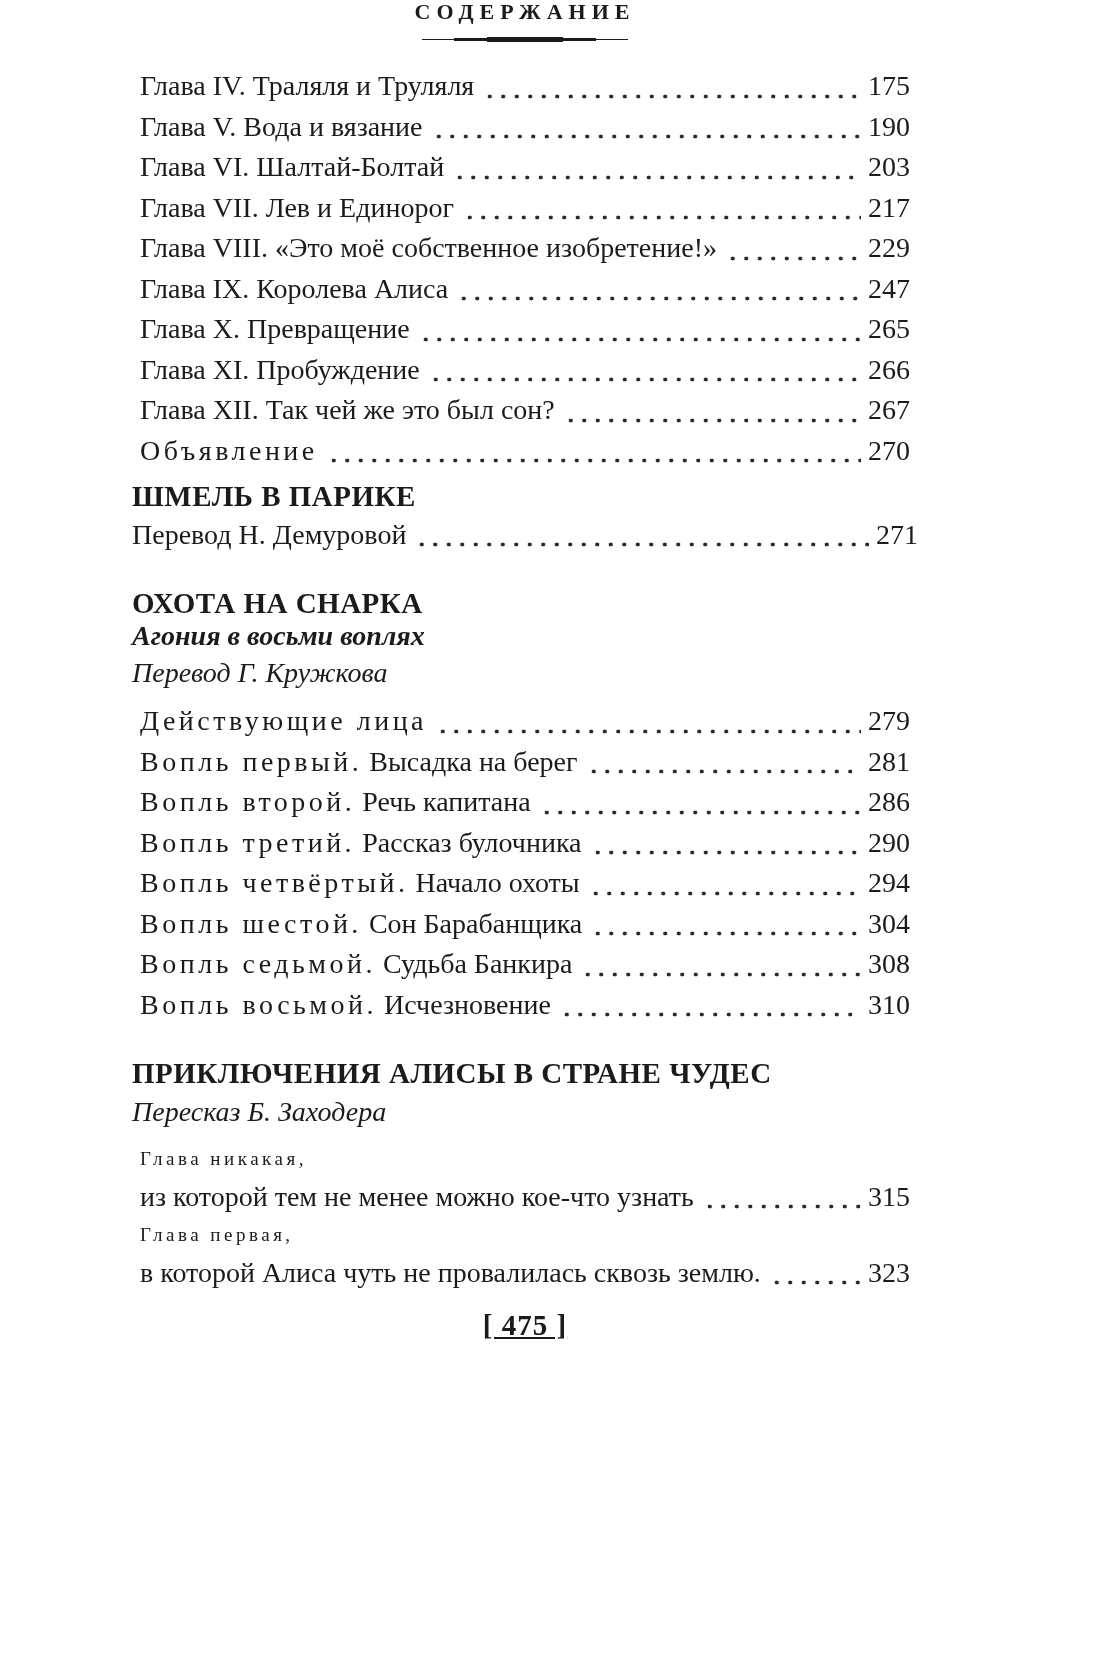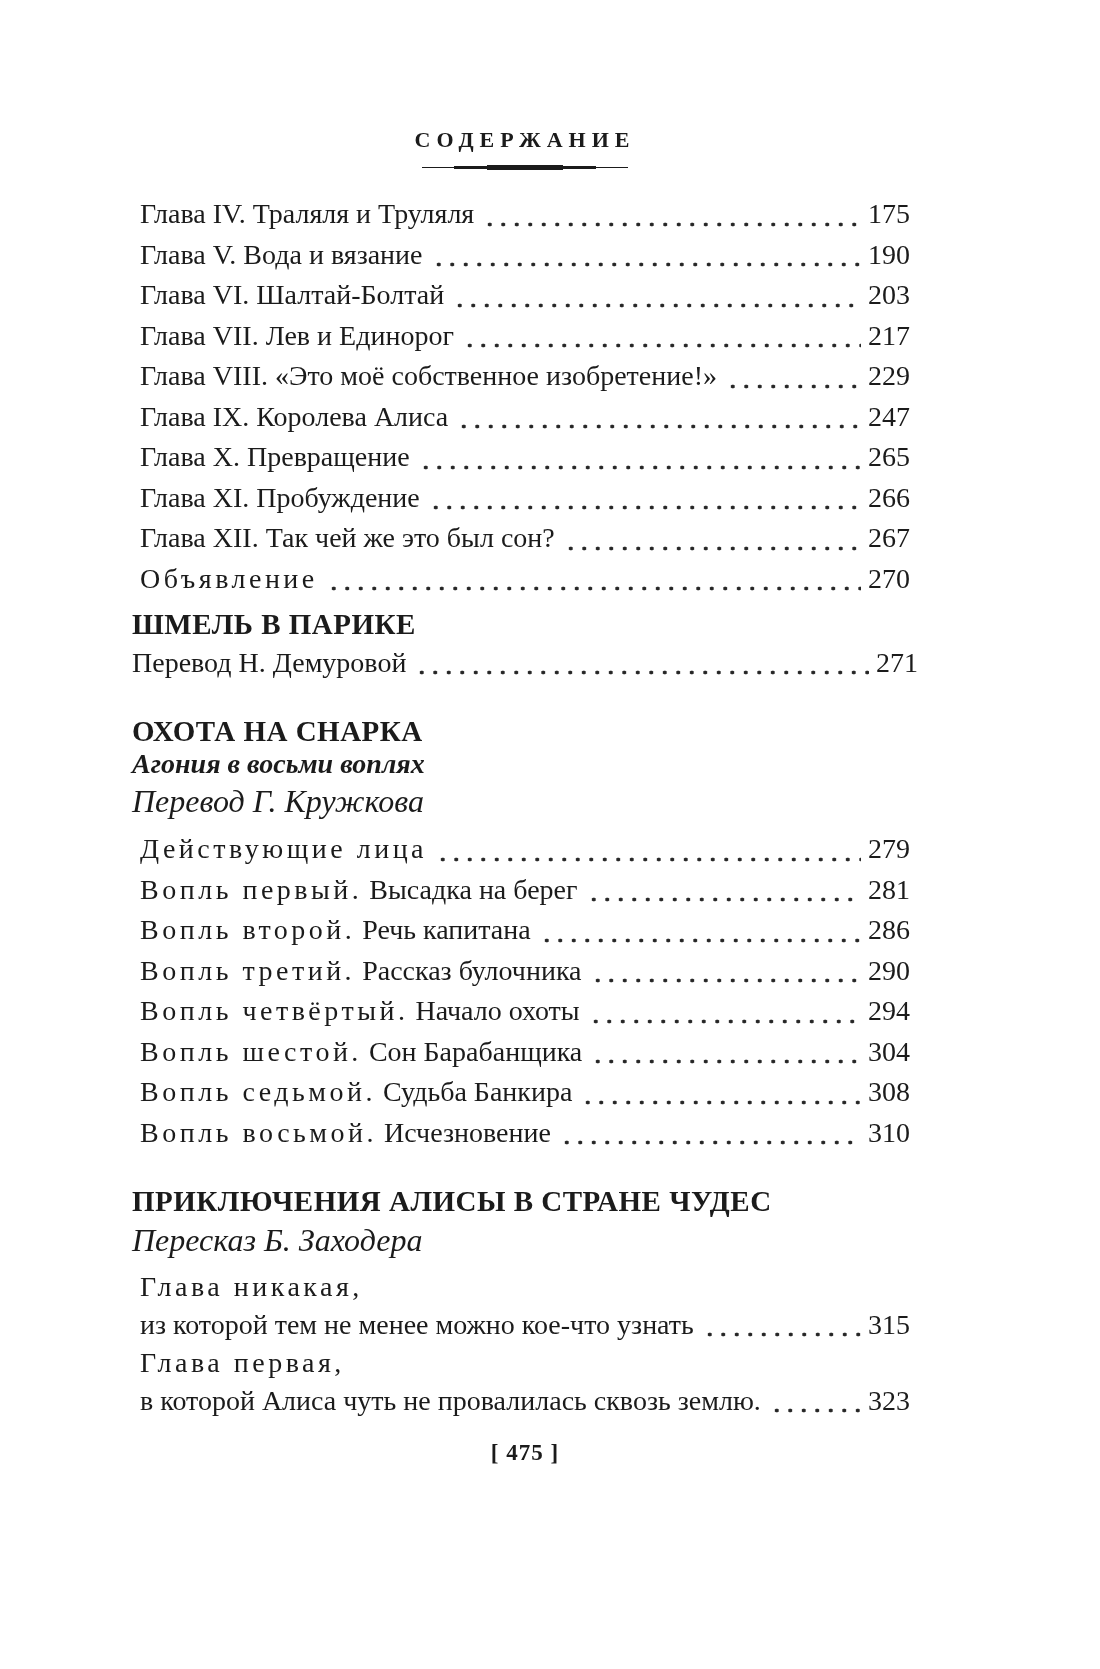--- a/index.html
+++ b/index.html
@@ -6,21 +6,21 @@
   body{
     width:1100px;height:1669px;overflow:hidden;position:relative;
     font-family:"Liberation Serif","DejaVu Serif",serif;
     color:#1b1b1b;
     -webkit-font-smoothing:antialiased;
   }
   .page{padding:0 182px 0 132px;}
 
   
   .toc-header{
-    margin-top:128px;text-align:center;
+    text-align:center;
     font-size:22px;line-height:24px;font-weight:700;letter-spacing:6px;
   }
   .divider{margin-top:12px;height:7px;position:relative;}
   .divider .d-thin,.divider .d-mid,.divider .d-thick{
     position:absolute;left:50%;transform:translateX(-50%);background:#1b1b1b;
   }
   .divider .d-thin{top:3px;width:206px;height:1px;}
   .divider .d-mid{top:2px;width:142px;height:3px;}
   .divider .d-thick{top:1px;width:76px;height:5px;}
 
@@ -43,33 +43,33 @@
 
   
   .list-main{margin-top:23px;}
   .sec-head{
     font-size:29px;line-height:34px;font-weight:700;letter-spacing:.5px;
   }
   .sec-head.bumble{}
   .row.demurova{margin-top:2px;line-height:40px;}
   .sec-head.snark{margin-top:31px;}
   .sub-bold-it{font-size:28px;line-height:32px;font-weight:700;font-style:italic;}
-  .byline{font-size:32px;line-height:38px;font-style:italic;margin-top:2px;}
+  .byline{font-size:28px;line-height:38px;font-style:italic;margin-top:2px;}
   .list-snark{margin-top:9px;}
   .sec-head.alice{margin-top:31px;}
   .byline.zakhoder{margin-top:3px;}
   .list-zakhoder{margin-top:9px;}
-  .line1{font-size:28px;line-height:38px;}
+  .line1{font-size:19px;line-height:38px;}
   .row.sub2{line-height:38px;}
   .row.sub2 .dots{background-position:left bottom 7px;}
 
   
   .footer{
     margin-top:20px;text-align:center;
-    font-size:23px;line-height:26px;font-weight:700;letter-spacing:1px;
+    font-size:29px;line-height:26px;font-weight:700;letter-spacing:1px;text-decoration:underline;
   }
 </style>
 </head>
 <body>
 
 <div class="page">
 
   <div class="toc-header">СОДЕРЖАНИЕ</div>
 
   <div class="divider">

